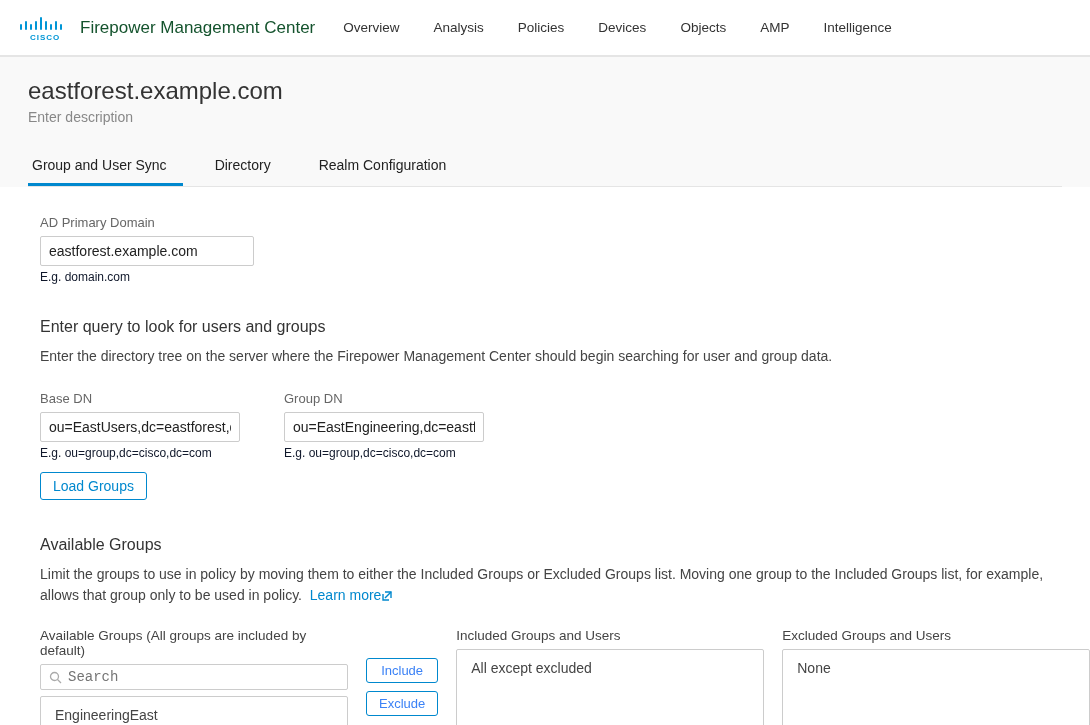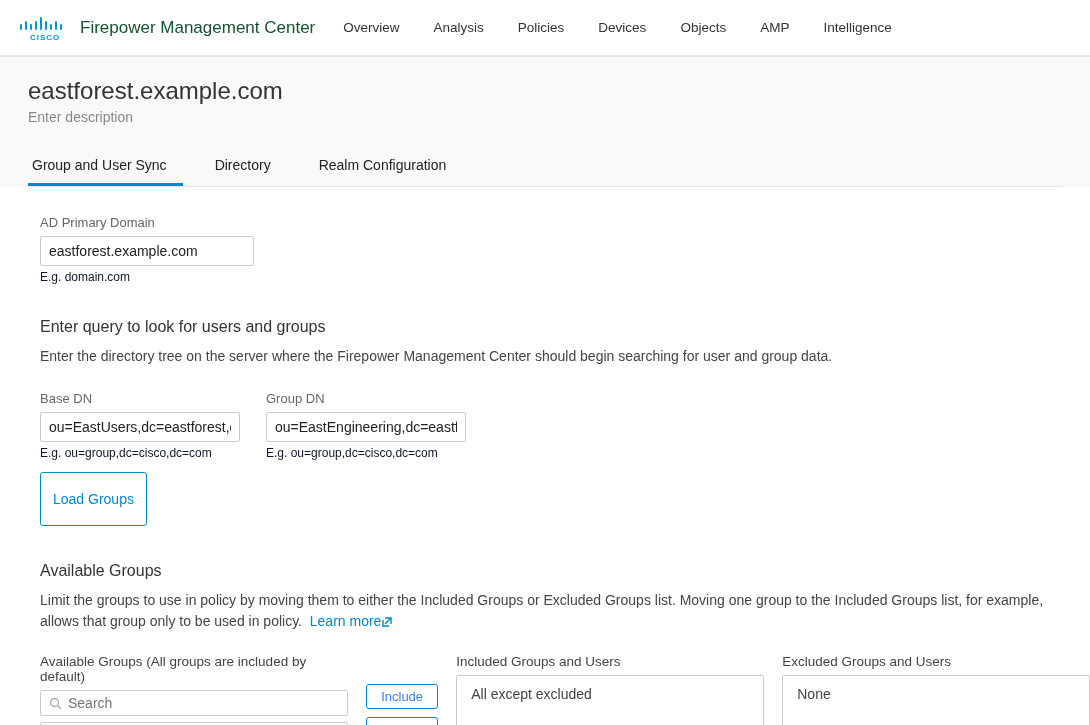--- a/index.html
+++ b/index.html
@@ -15,30 +15,30 @@
   .page-sub { font-size: 14px; color: #888; margin-top: 4px; }
   .tabs { display: flex; margin-top: 22px; border-bottom: 1px solid #e5e5e5; }
   .tab { padding: 10px 16px 10px 4px; margin-right: 28px; font-size: 14px; color: #222; cursor: pointer; }
   .tab.active { border-bottom: 3px solid #0088ce; font-weight: 500; }
   .content { background: #fff; padding: 28px 40px 40px 40px; min-height: 560px; }
   .field-label { font-size: 13px; color: #666; margin-bottom: 6px; }
   .text-input { border: 1px solid #ccc; border-radius: 2px; padding: 6px 8px; font-size: 14px; color: #222; background: #fff; }
   .hint { font-size: 12px; color: #0f172a; margin-top: 4px; }
   .section-title { font-size: 16px; color: #333; margin-bottom: 10px; }
   .section-desc { font-size: 14px; color: #444; line-height: 1.5; }
-  .btn-outline { border: 1px solid #0088ce; color: #0088ce; background: #fff; border-radius: 3px; padding: 18px 12px; font-size: 14px; cursor: pointer; }
+  .btn-outline { border: 1px solid #0088ce; color: #0088ce; background: #fff; border-radius: 3px; padding: 5px 12px; font-size: 14px; cursor: pointer; }
   .btn-outline-sm { border: 1px solid #0088ce; color: #3b82f6; background: #fff; border-radius: 3px; padding: 4px 12px; font-size: 13px; cursor: pointer; }
   .learn-more { color: #0088ce; text-decoration: none; cursor: pointer; display: inline-flex; align-items: center; }
   .cols { display: flex; gap: 18px; }
   .col-label { font-size: 13.5px; color: #444; margin-bottom: 6px; }
   .search-box { display: flex; align-items: center; border: 1px solid #ccc; border-radius: 2px; padding: 4px 8px; width: 308px; }
-  .search-box input { border: none; outline: none; font-size: 14px; color: #444; flex: 1; background: transparent; }
+  .search-box input { border: none; outline: none; font-size: 14px; color: #444; flex: 1; background: transparent; font-family: Liberation Mono, monospace; }
   .listbox { border: 1px solid #ccc; border-radius: 2px; width: 308px; height: 100px; padding: 10px 14px; font-size: 14px; color: #444; background: #fff; }
   .middle-btns { display: flex; flex-direction: column; gap: 8px; justify-content: flex-start; padding-top: 30px; }
-  .row { display: flex; gap: 26px; }
+  .row { display: flex; gap: 44px; }
 </style>
 </head>
 <body>
 
 <div class="topnav">
   <div class="logo">
     <svg width="44" height="26" viewBox="0 0 44 26">
       <g stroke="#0096d6" stroke-width="2" stroke-linecap="round" fill="none">
         <line x1="3" y1="10" x2="3" y2="14"></line>
         <line x1="8" y1="7" x2="8" y2="14"></line>

